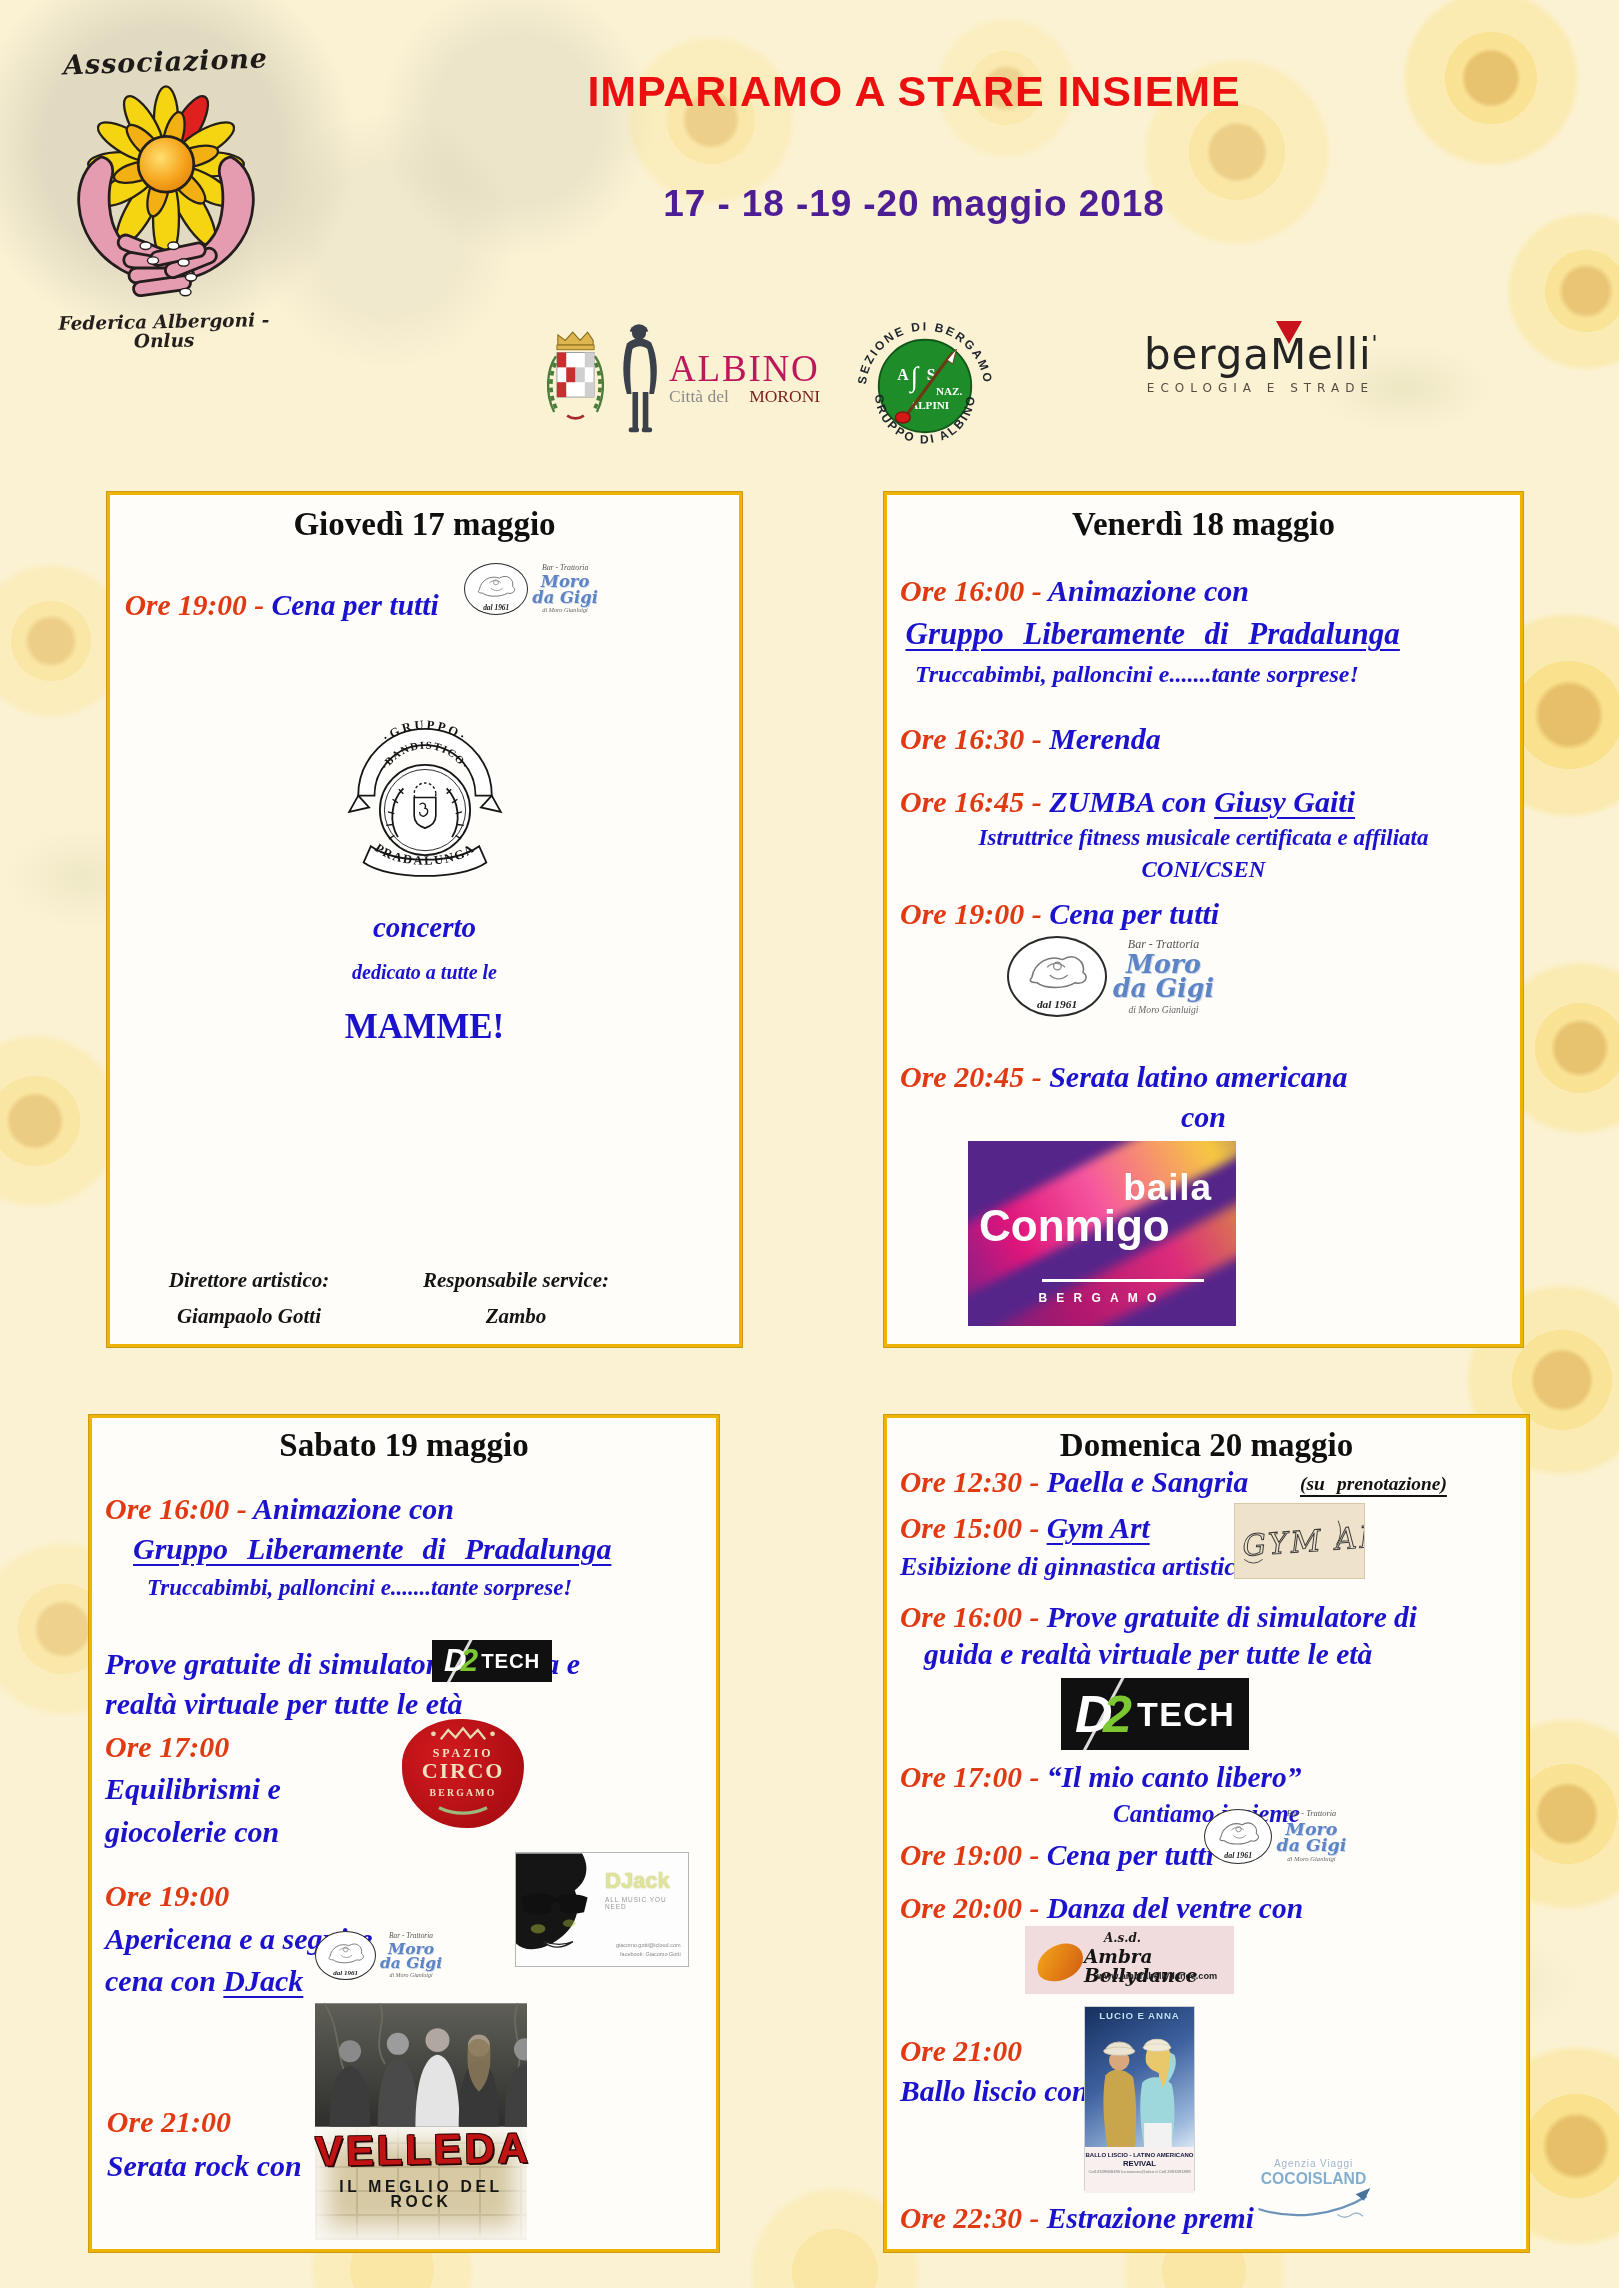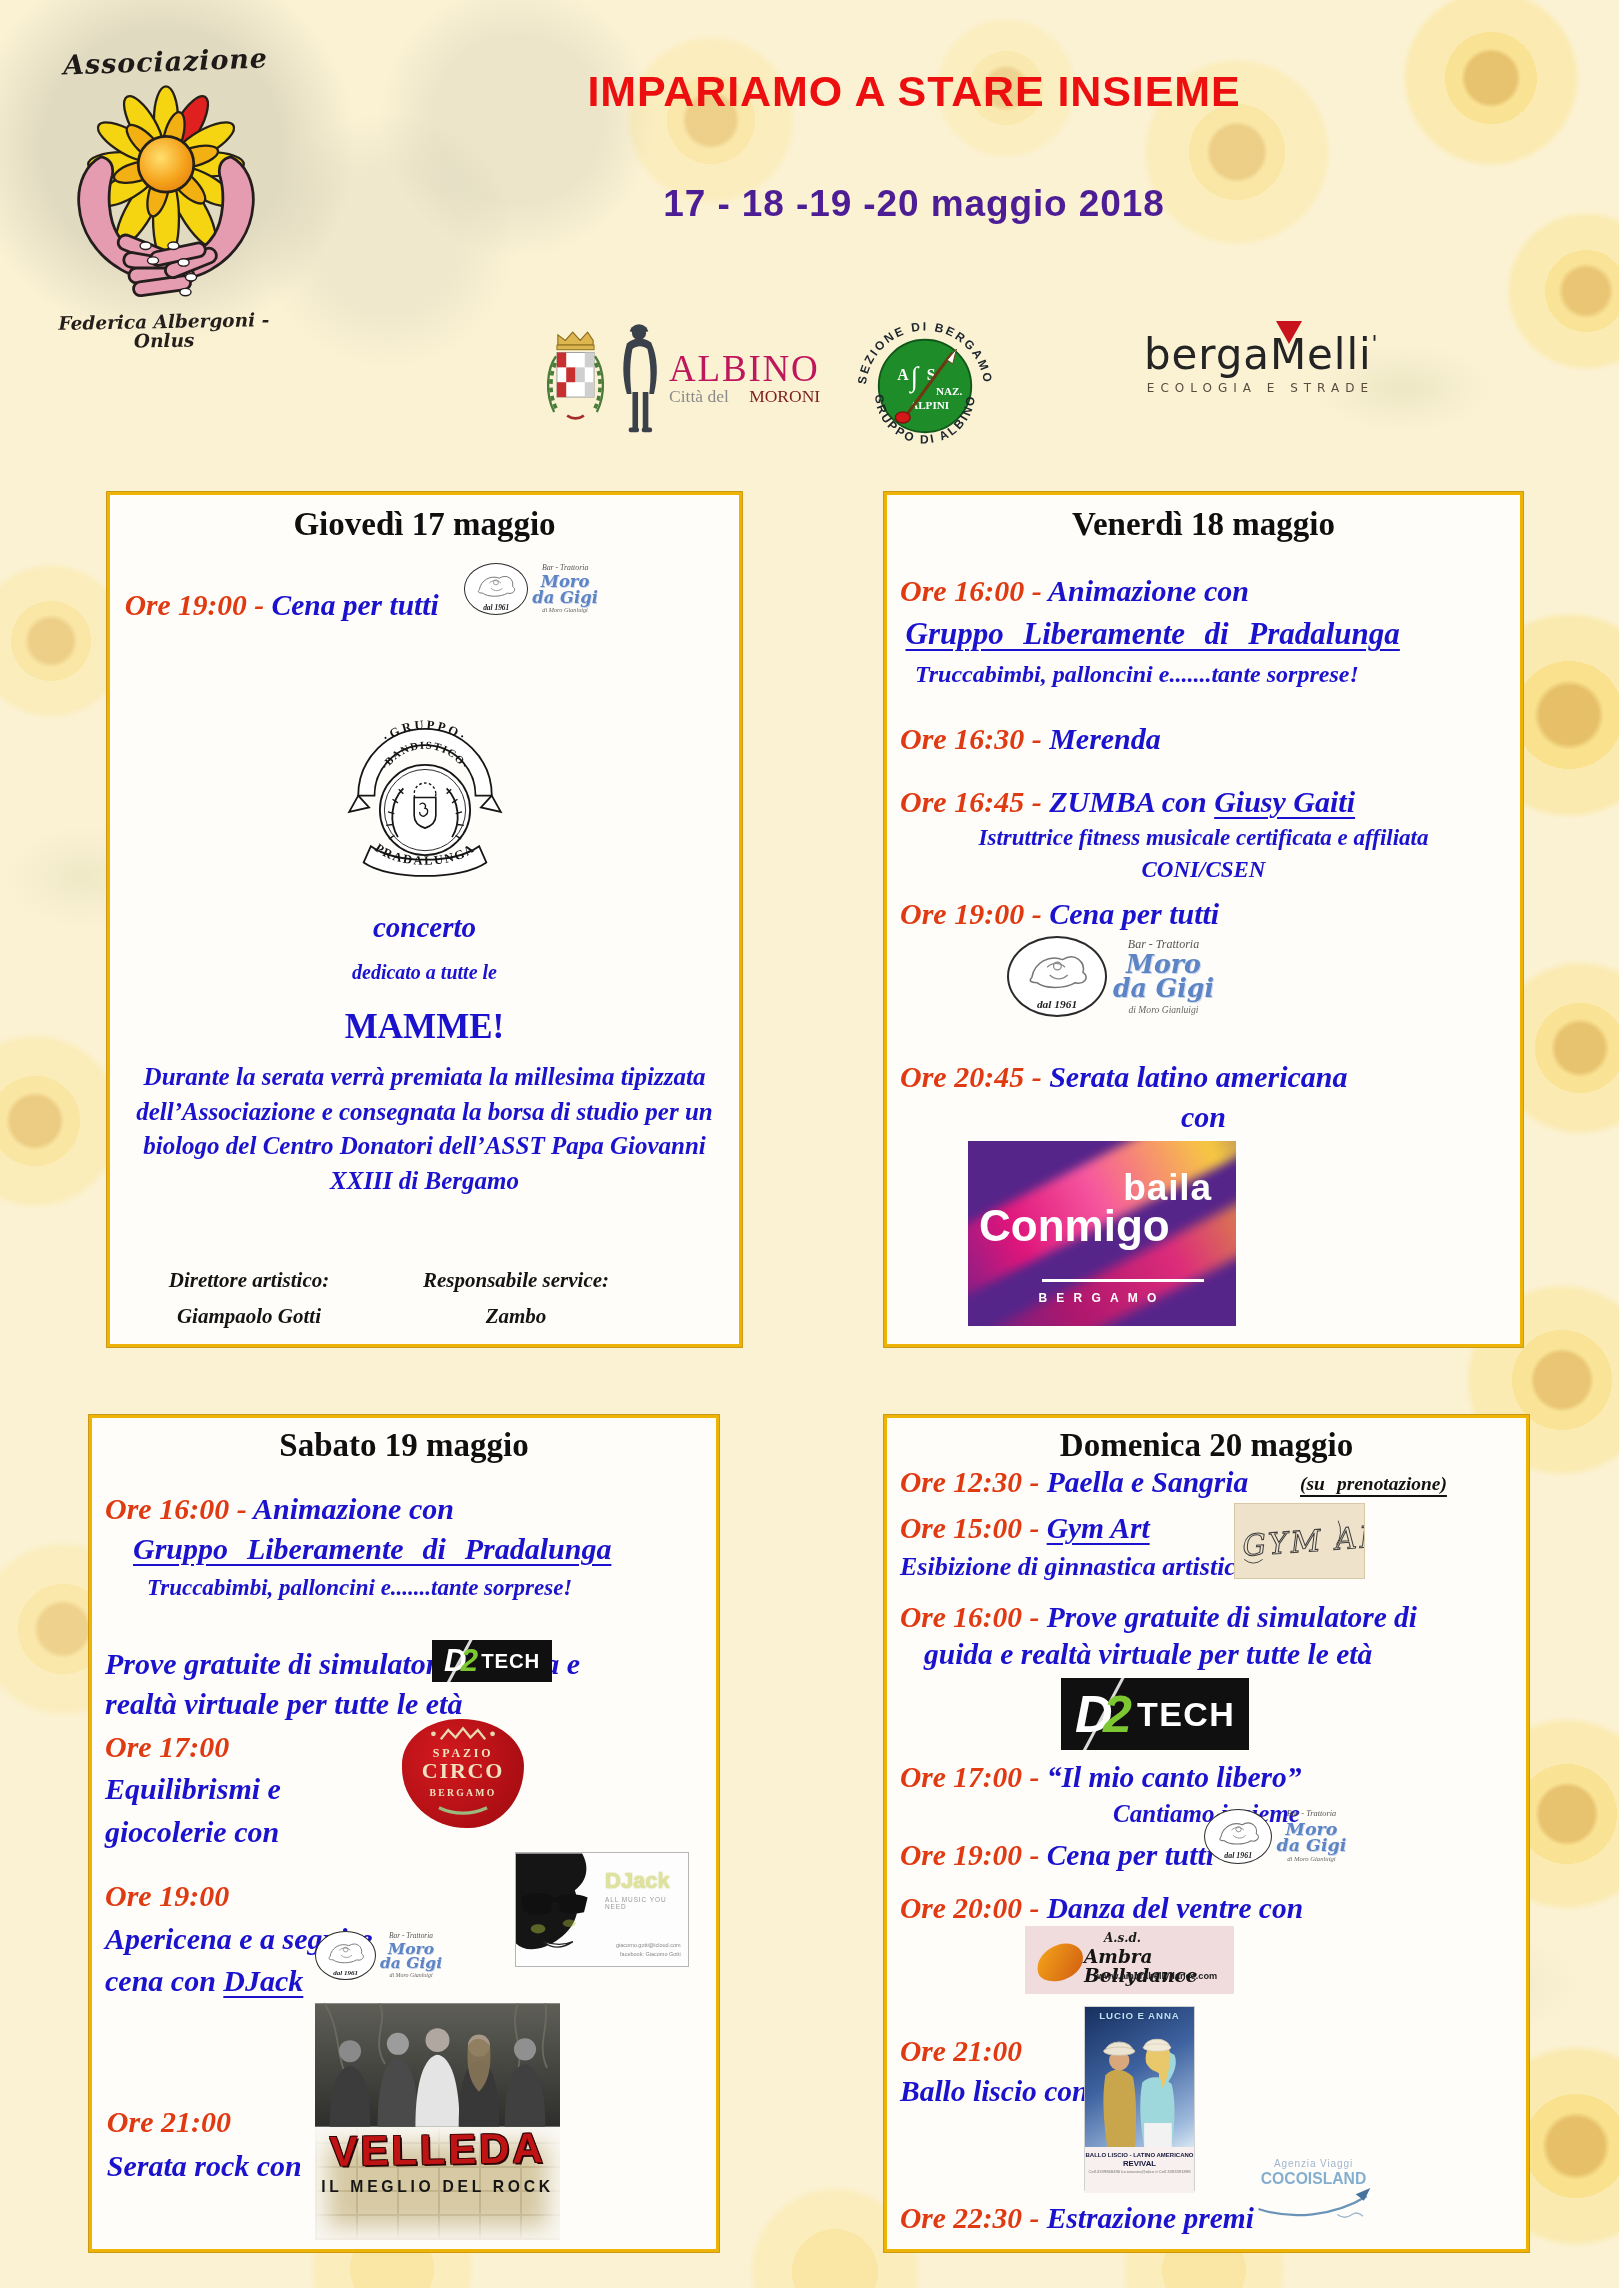--- a/index.html
+++ b/index.html
@@ -321,21 +321,20 @@
         <textPath href="#sealTop2" startOffset="50%" text-anchor="middle">·BANDISTICO·</textPath>
       </text>
       <text font-family="Liberation Serif,serif" font-size="14" font-weight="bold" fill="#141414" letter-spacing="2">
         <textPath href="#sealBot" startOffset="50%" text-anchor="middle">·PRADALUNGA·</textPath>
       </text>
     </svg>
 
     <div class="line blu ctr" style="top:417px;font-size:29px;">concerto</div>
     <div class="line blu ctr" style="top:466px;font-size:20px;">dedicato a tutte le</div>
     <div class="line blu ctr" style="top:513px;font-size:35px;font-style:normal;">MAMME!</div>
-    <div class="line blu ctr" style="top:565px;left:22px;right:22px;font-size:25px;line-height:1.38;">Durante la serata verrà premiata la millesima tipizzata dell’Associazione e consegnata la borsa di studio per un biologo del Centro Donatori dell’ASST Papa Giovanni XXIII di Bergamo</div>
 
     <div class="cred" style="left:28px;top:775px;width:222px;">
       <div>Direttore artistico:</div>
       <div>Giampaolo Gotti</div>
     </div>
     <div class="cred" style="left:295px;top:775px;width:222px;">
       <div>Responsabile service:</div>
       <div>Zambo</div>
     </div>
   </div>
@@ -445,21 +444,21 @@
       </svg>
       <div class="djack-name">DJack</div>
       <div class="djack-tag">ALL MUSIC YOU NEED</div>
       <div class="djack-c" style="bottom:16.6px;">giacomo.gotti@icloud.com</div>
       <div class="djack-c" style="bottom:7.4px;">facebook: Giacomo Gotti</div>
     </div>
 
     <div class="line ore" style="left:14.8px;top:687px;">Ore 21:00</div>
     <div class="line blu" style="left:14.8px;top:731px;">Serata rock con</div>
 
-    <div class="velleda" style="left:223px;top:585px;width:245px;">
+    <div class="velleda" style="left:223px;top:585px;width:212px;">
       <div class="vell-photo">
         <svg width="245" height="124" viewBox="0 0 266 134">
           <defs>
               <linearGradient id="vg" x1="0" y1="0" x2="0" y2="1">
                 <stop offset="0" stop-color="#5f5f58"></stop>
                 <stop offset="1" stop-color="#2e2e2c"></stop>
               </linearGradient>
             </defs>
           <rect width="266" height="134" fill="url(#vg)"></rect>
           <path d="M10,0 C30,30 20,60 40,90 M70,0 C80,20 60,40 76,66 M220,0 C210,30 230,50 218,80 M250,0 C255,25 240,45 252,70" stroke="#6a6a5e" stroke-width="2" fill="none"></path>

